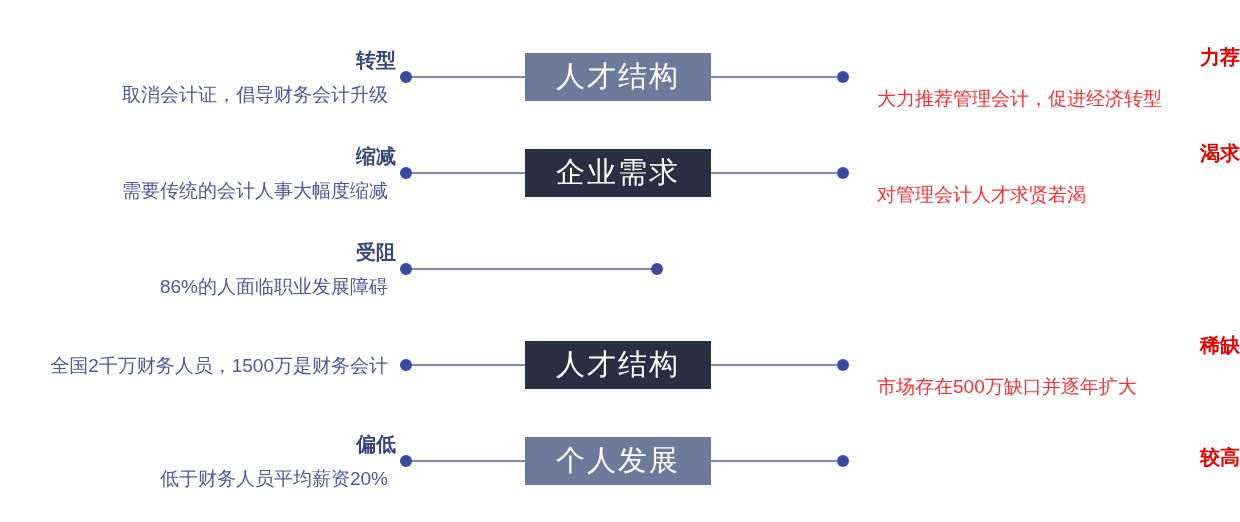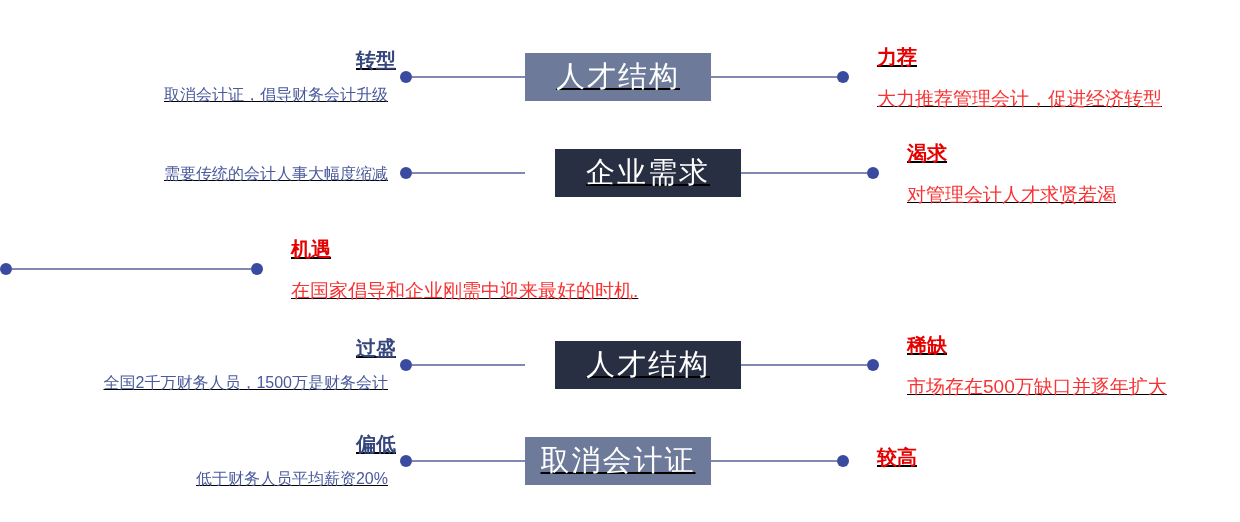--- a/index.html
+++ b/index.html
@@ -7,42 +7,41 @@
     width: 1240px;
     height: 522px;
     background: #ffffff;
     font-family: "Liberation Sans", "DejaVu Sans", sans-serif;
     overflow: hidden;
   }
   .canvas {
     width: 1240px;
     height: 522px;
     padding-top: 29px;
-    text-decoration: underline;
   }
   .row {
     height: 96px;
     display: flex;
     align-items: center;
   }
   .left-block {
     width: 400px;
     text-align: right;
     flex: 0 0 400px;
   }
   .left-heading {
     font-size: 20px;
     font-weight: bold;
     color: var(--left-heading, #36477d);
     line-height: 26px;
     margin-bottom: 9px;
     padding-right: 4px;
   }
   .left-desc {
-    font-size: 16px;
+    font-size: 19px;
     color: var(--left-desc, #4a5a9b);
     line-height: 25px;
     padding-right: 12px;
   }
   .conn {
     display: flex;
     align-items: center;
     height: 100%;
   }
   .conn-left { flex: 0 0 125px; width: 125px; }
@@ -65,33 +64,34 @@
     height: 48px;
     display: flex;
     align-items: center;
     justify-content: center;
     color: #ffffff;
     font-size: 29px;
     letter-spacing: 2px;
     white-space: nowrap;
   }
   .box--slate { background: var(--box-slate, #6d7a99); }
-  .box--dark  { background: var(--box-dark,  #282f42); margin-left: 30px; }
+  .box--dark  { background: var(--box-dark,  #282f42); }
   .right-block {
     flex: 1 1 auto;
     text-align: left;
     padding-left: 28px;
     overflow: hidden;
   }
   .right-heading {
     font-size: 20px;
     font-weight: bold;
     color: var(--right-heading, #e60000);
     line-height: 26px;
     margin-bottom: 9px;
+    text-align: right;
   }
   .right-desc {
     font-size: 19px;
     color: var(--right-desc, #f83232);
     line-height: 25px;
     white-space: nowrap;
     margin-top: 16px;
   }
 </style>
 </head>
@@ -116,57 +116,57 @@
       <span class="dot"></span>
     </div>
     <div class="right-block">
       <div class="right-heading">力荐</div>
       <div class="right-desc">大力推荐管理会计，促进经济转型</div>
     </div>
   </div>
 
   <div class="row">
     <div class="left-block">
+      <div class="left-heading">缩减</div>
       <div class="left-desc">需要传统的会计人事大幅度缩减</div>
     </div>
     <div class="conn conn-left">
       <span class="dot"></span>
       <span class="line"></span>
     </div>
     <div class="center-box box--dark">
       <span>企业需求</span>
     </div>
     <div class="conn conn-right">
       <span class="line"></span>
       <span class="dot"></span>
     </div>
     <div class="right-block">
       <div class="right-heading">渴求</div>
       <div class="right-desc">对管理会计人才求贤若渴</div>
     </div>
   </div>
 
   <div class="row">
-    <div class="conn conn-left">
-      <span class="dot"></span>
-      <span class="line"></span>
-    </div>
-    <div class="conn conn-right">
-      <span class="line"></span>
-      <span class="dot"></span>
-    </div>
-    <div class="right-block">
-      <div class="right-heading">机遇</div>
-      <div class="right-desc">在国家倡导和企业刚需中迎来最好的时机.</div>
-    </div>
-  </div>
-
-  <div class="row">
-    <div class="left-block">
-      <div class="left-heading">过盛</div>
+    <div class="left-block">
+      <div class="left-heading">受阻</div>
+      <div class="left-desc">86%的人面临职业发展障碍</div>
+    </div>
+    <div class="conn conn-left">
+      <span class="dot"></span>
+      <span class="line"></span>
+    </div>
+    <div class="conn conn-right">
+      <span class="line"></span>
+      <span class="dot"></span>
+    </div>
+  </div>
+
+  <div class="row">
+    <div class="left-block">
       <div class="left-desc">全国2千万财务人员，1500万是财务会计</div>
     </div>
     <div class="conn conn-left">
       <span class="dot"></span>
       <span class="line"></span>
     </div>
     <div class="center-box box--dark">
       <span>人才结构</span>
     </div>
     <div class="conn conn-right">
@@ -182,21 +182,21 @@
   <div class="row">
     <div class="left-block">
       <div class="left-heading">偏低</div>
       <div class="left-desc">低于财务人员平均薪资20%</div>
     </div>
     <div class="conn conn-left">
       <span class="dot"></span>
       <span class="line"></span>
     </div>
     <div class="center-box box--slate">
-      <span>取消会计证</span>
+      <span>个人发展</span>
     </div>
     <div class="conn conn-right">
       <span class="line"></span>
       <span class="dot"></span>
     </div>
     <div class="right-block">
       <div class="right-heading">较高</div>
     </div>
   </div>
 

